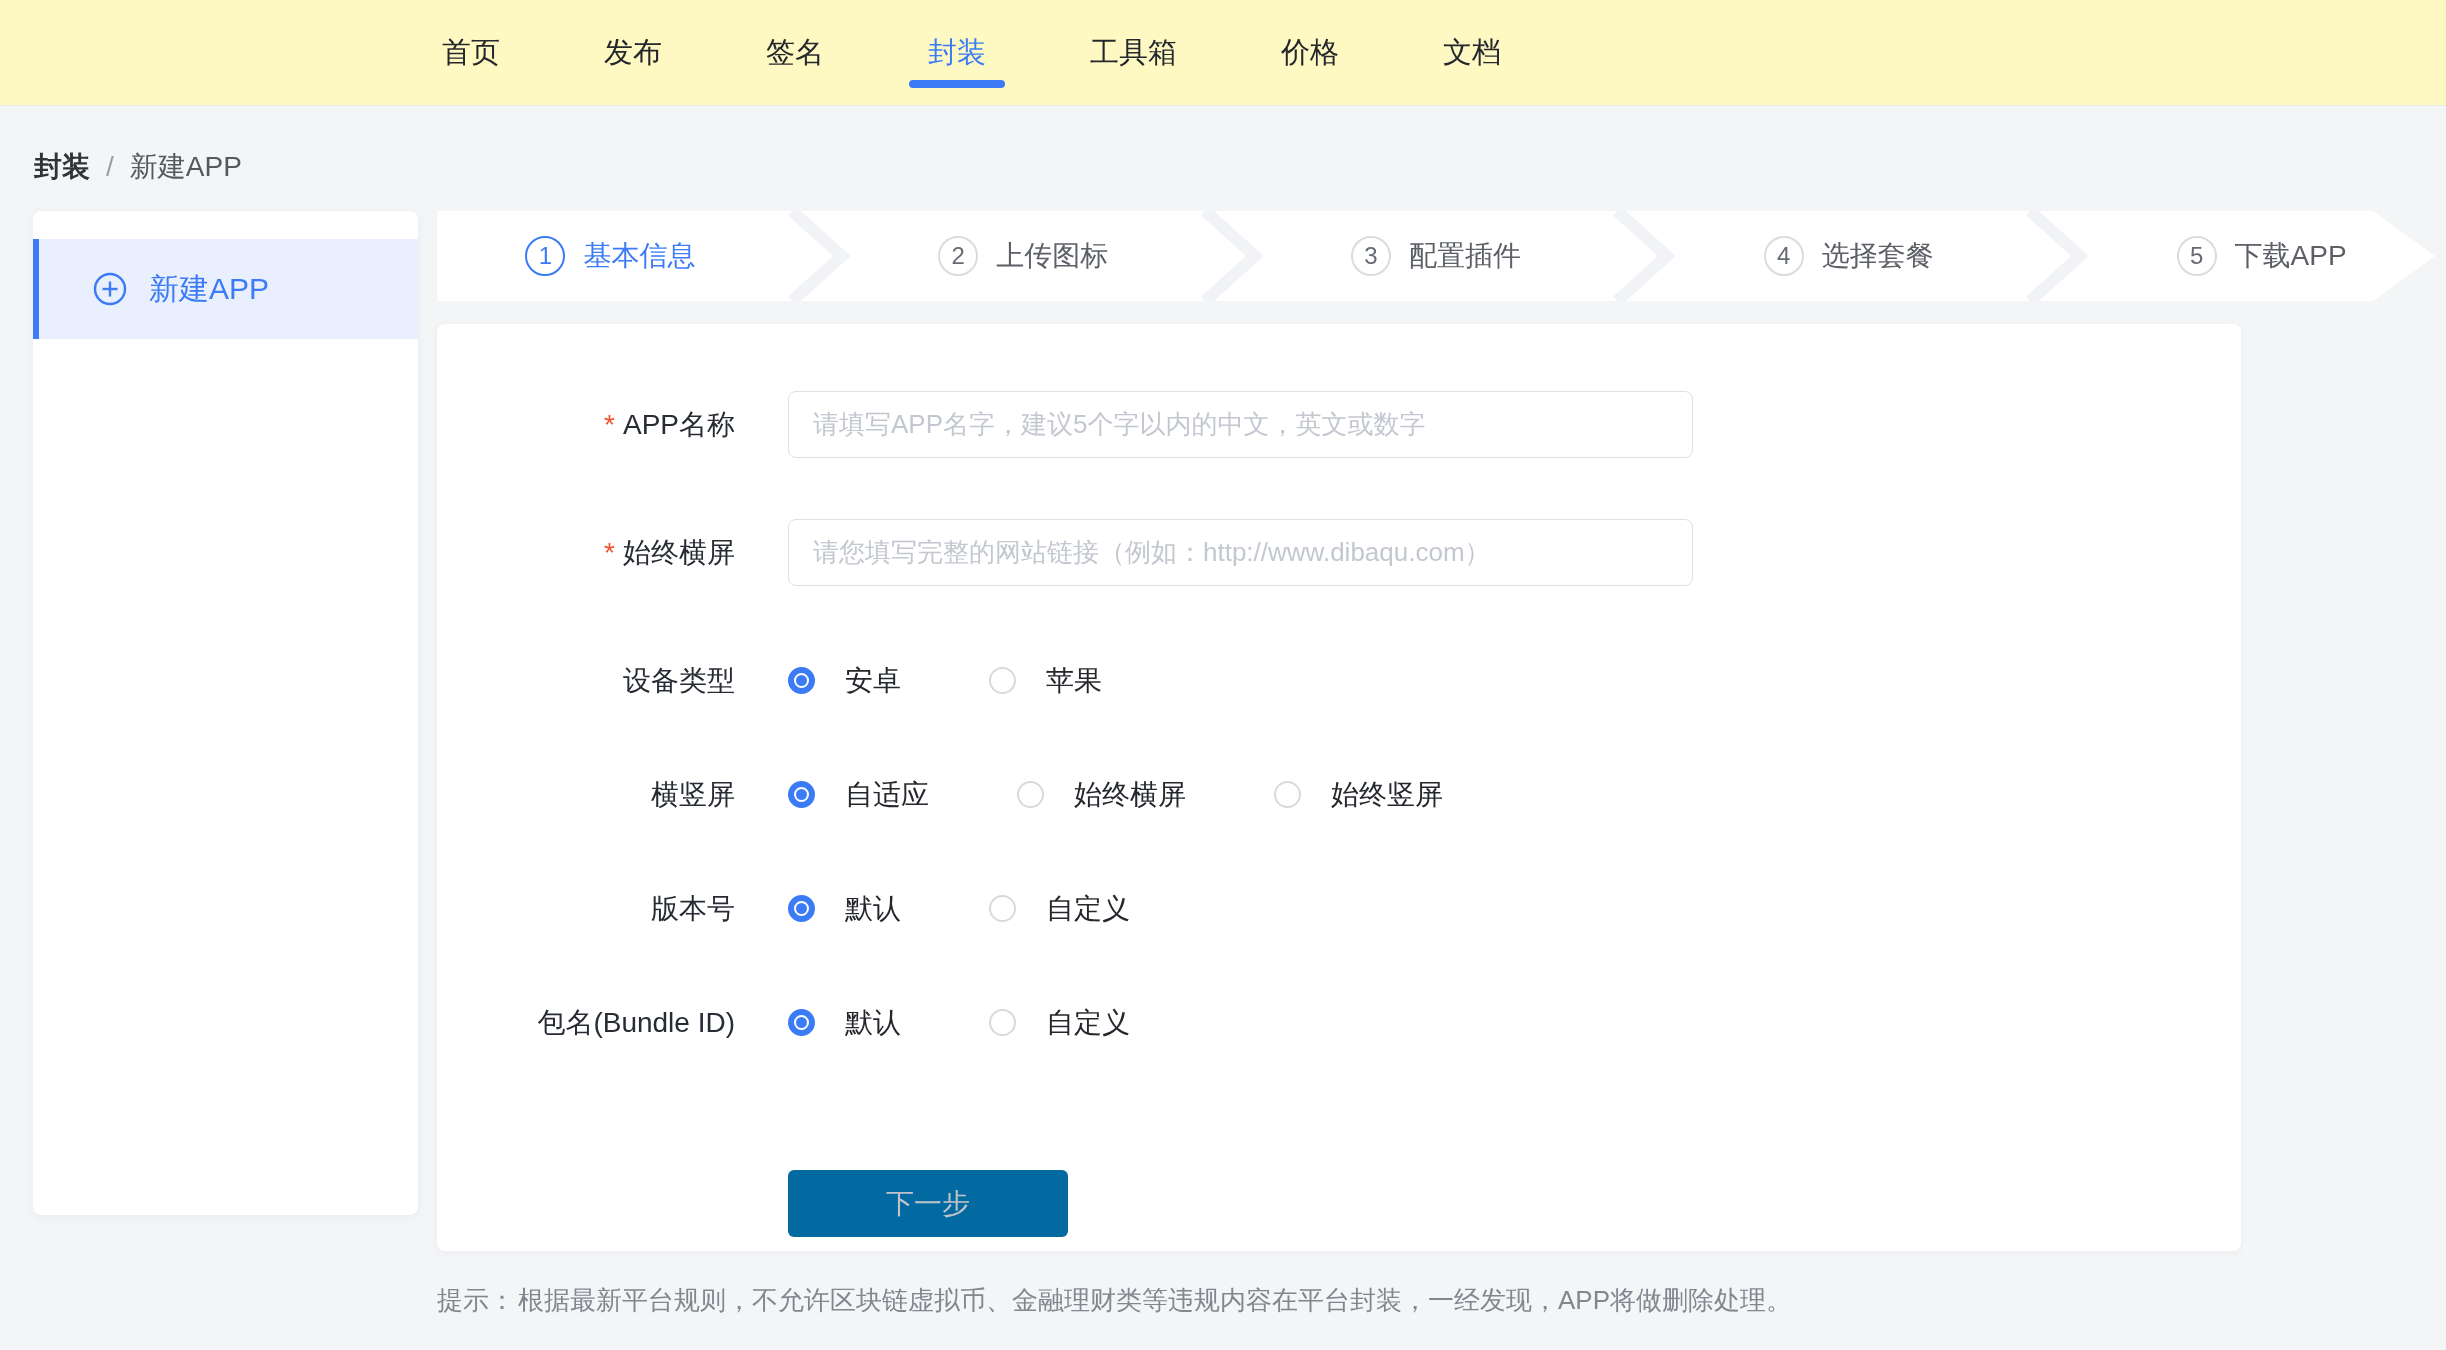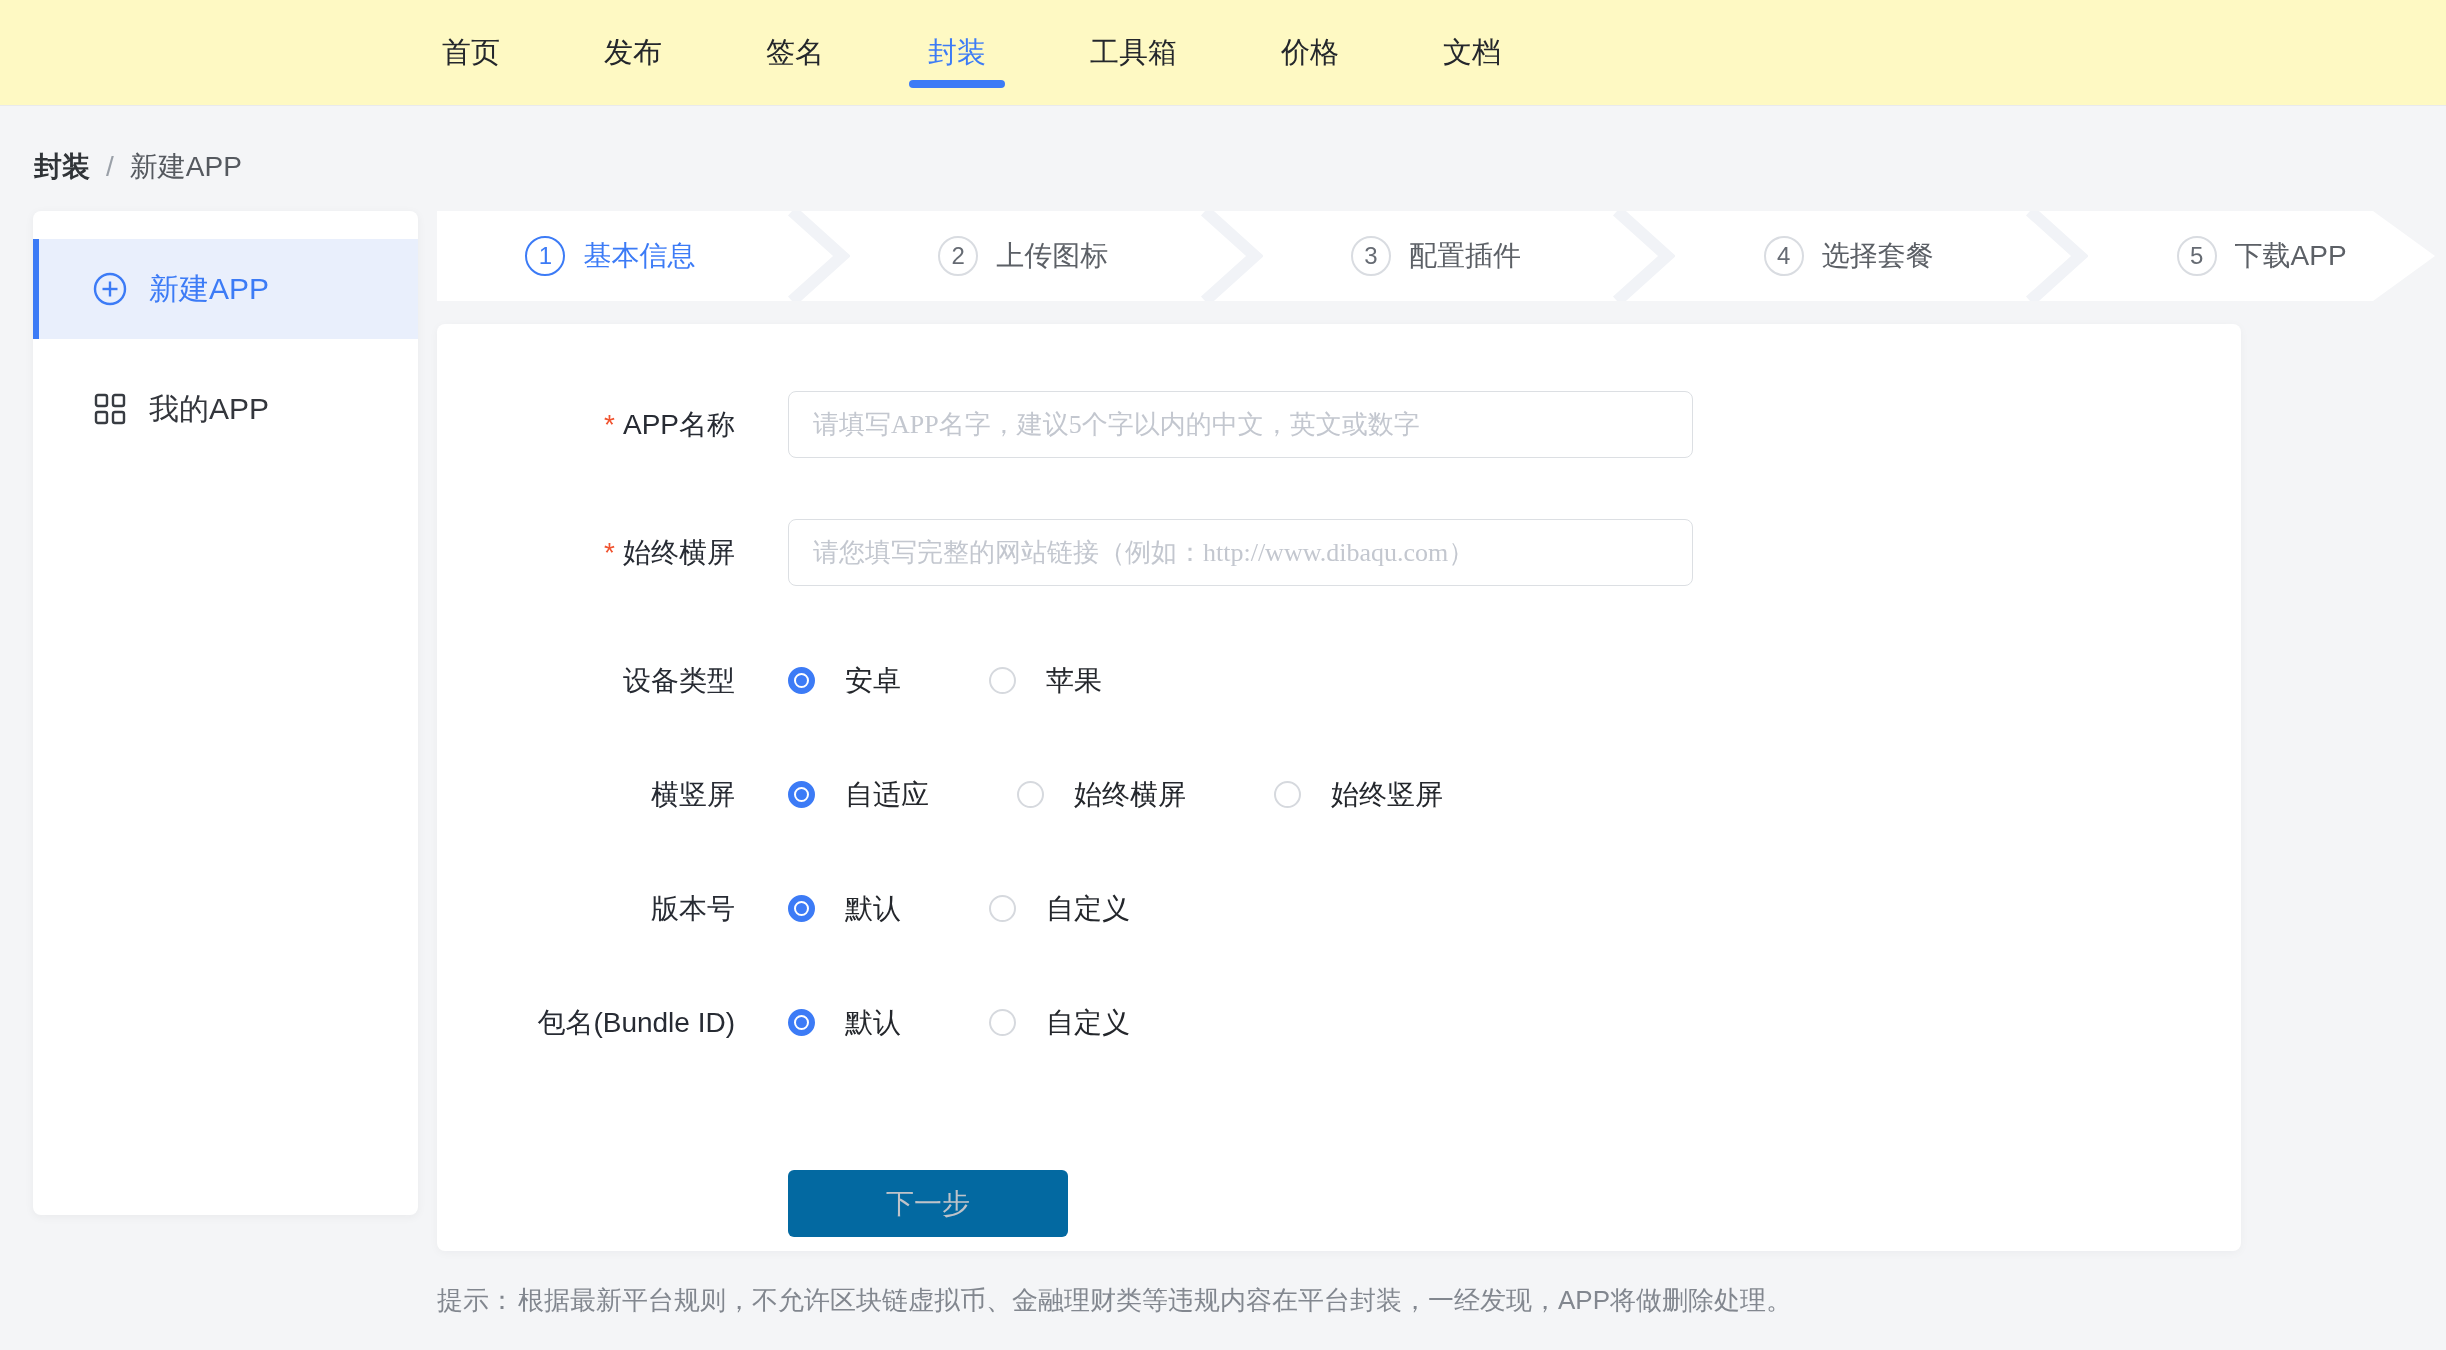--- a/index.html
+++ b/index.html
@@ -79,21 +79,21 @@
   .form-row.input-row   { margin-bottom:61px; }
   .form-row.radio-row   { margin-bottom:47px; }
   .row-label {
     width:298px; text-align:right; font-size:28px; color:#272b33; flex:none;
     white-space:nowrap;
   }
   .req-star { color:#f0532f; margin-right:8px; font-size:28px; }
   .form-input {
     margin-left:53px; width:905px; height:67px; border:1px solid #dcdfe3;
     border-radius:8px; font-size:26px; padding:0 24px; color:#333; outline:none;
-    font-family:Liberation Serif, serif; background:#fff;
+    font-family:Liberation Sans, sans-serif; background:#fff;
   }
   .form-input::placeholder { color:#c3c7cf; }
   .radio-group { margin-left:53px; display:flex; gap:88px; align-items:center; }
   .radio-item { display:flex; align-items:center; gap:30px; cursor:pointer; }
   .radio-dot {
     width:27px; height:27px; border-radius:50%; border:2px solid #d6d9de;
     background:#fff; flex:none; position:relative;
   }
   .radio-item.checked .radio-dot { border:6px solid #3c7bf6; }
   .radio-item.checked .radio-dot::after {
@@ -137,31 +137,20 @@
   <div class="side-item active">
     <span class="icon">
       <svg viewBox="0 0 34 34" width="34" height="34" fill="none" stroke="#3c7bf6" stroke-width="2.4">
         <circle cx="17" cy="17" r="15"></circle>
         <line x1="17" y1="9.5" x2="17" y2="24.5"></line>
         <line x1="9.5" y1="17" x2="24.5" y2="17"></line>
       </svg>
     </span>
     <span>新建APP</span>
   </div>
-  <div class="side-item">
-    <span class="icon">
-      <svg viewBox="0 0 34 34" width="34" height="34" fill="none" stroke="#383c42" stroke-width="2.4">
-        <rect x="3" y="3" width="11" height="11" rx="2"></rect>
-        <rect x="20" y="3" width="11" height="11" rx="2"></rect>
-        <rect x="3" y="20" width="11" height="11" rx="2"></rect>
-        <rect x="20" y="20" width="11" height="11" rx="2"></rect>
-      </svg>
-    </span>
-    <span>我的APP</span>
-  </div>
 </div>
 
 <div class="stepper">
   <div class="step active">
     <span class="step-circle">1</span>
     <span class="step-label">基本信息</span>
   </div>
   <svg class="step-sep" viewBox="0 0 66 90">
       <polyline points="8,0 58,45 8,90" fill="none" stroke="#f1f3f7" stroke-width="12"></polyline>
     </svg>

